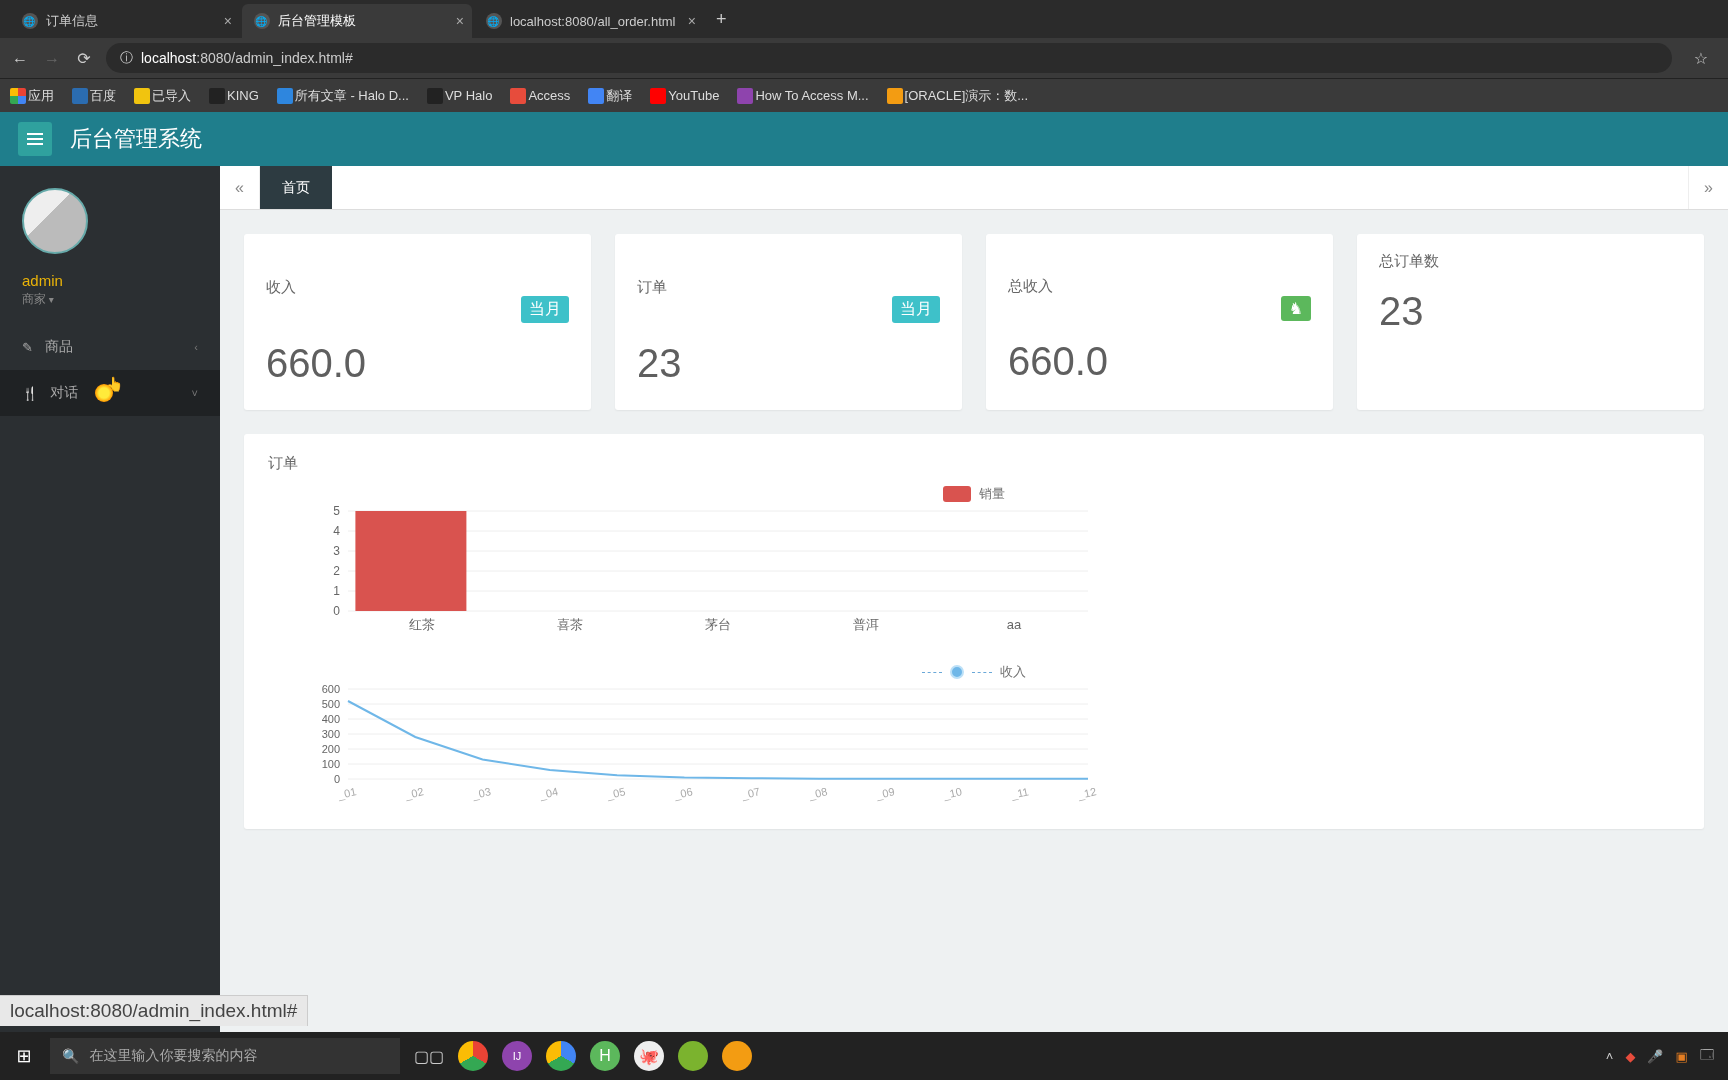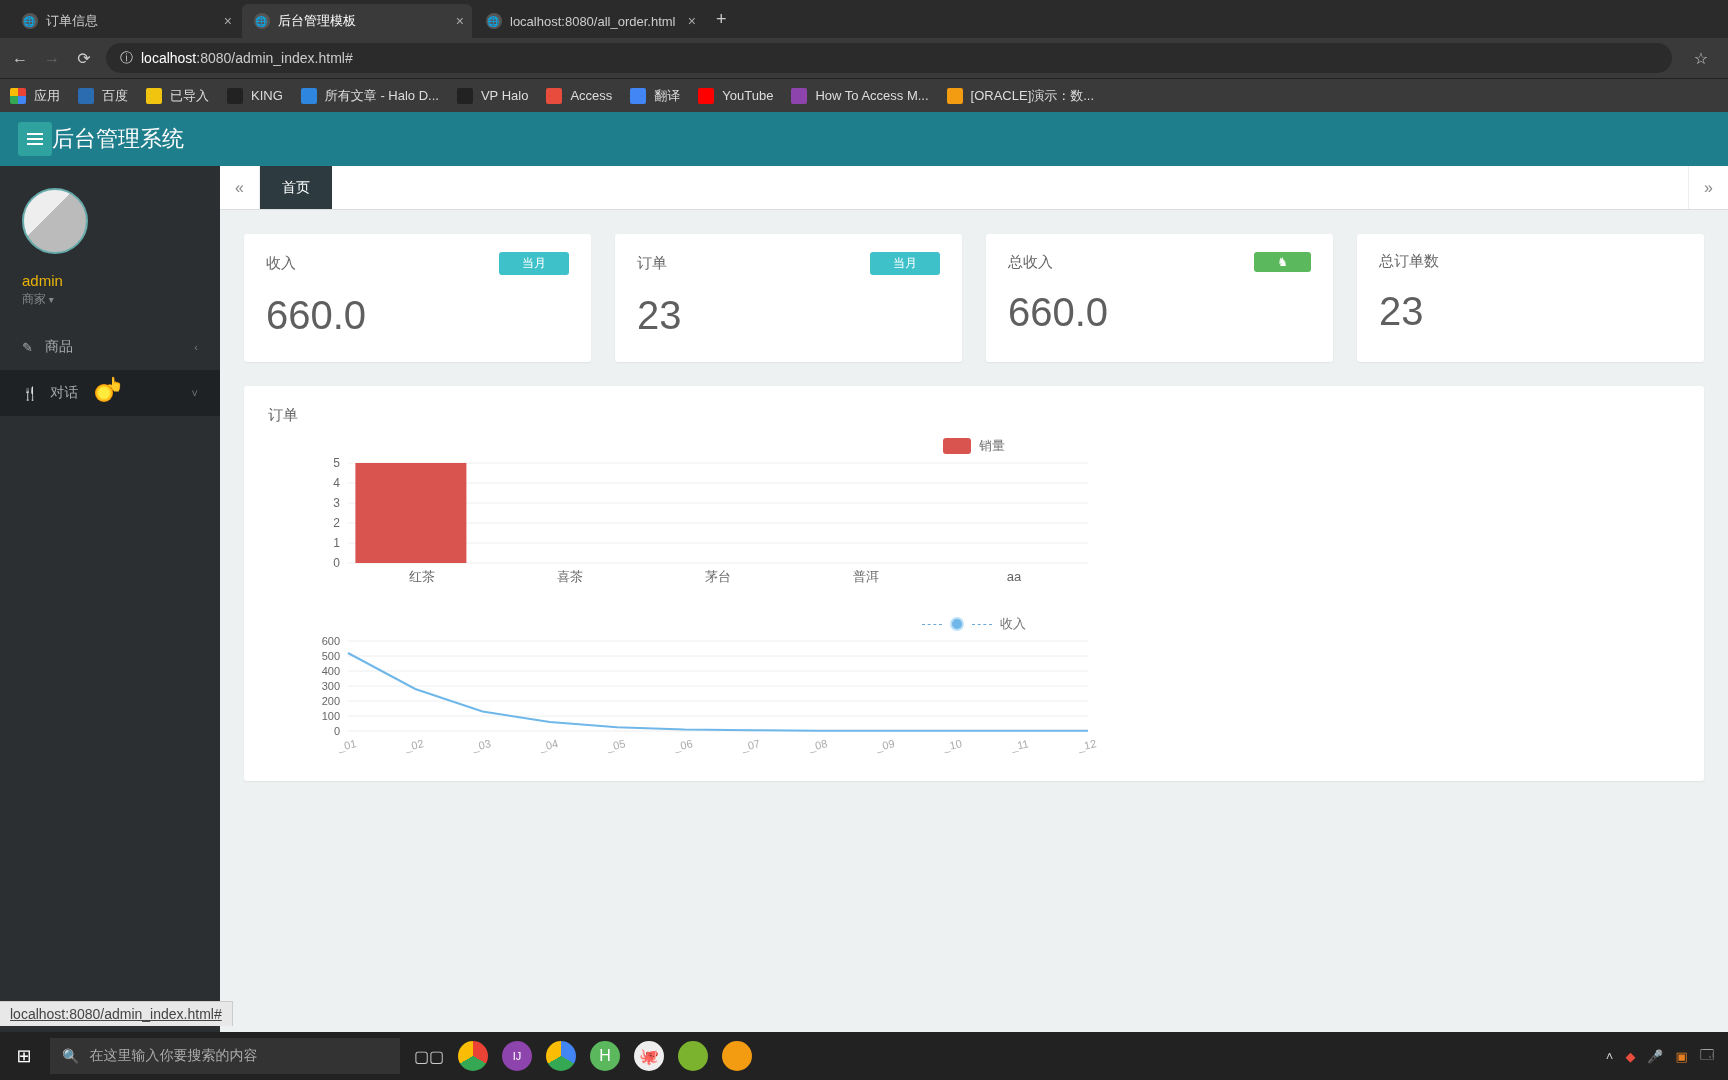--- a/index.html
+++ b/index.html
@@ -16,27 +16,27 @@
 
 .addrbar { height:40px; background:#3a3a3a; display:flex; align-items:center; padding:0 10px; gap:12px; }
 .navbtn { color:#ccc; font-size:16px; cursor:pointer; width:20px; text-align:center; }
 .navbtn.disabled { color:#666; }
 .urlbox { flex:1; height:30px; background:#2b2b2b; border-radius:15px; display:flex; align-items:center; padding:0 14px; color:#ccc; font-size:14px; }
 .urlbox .info { margin-right:8px; font-size:13px; }
 .urlbox .host { color:#fff; }
 .star { color:#ccc; font-size:16px; padding:0 10px; }
 
 .bookbar { height:34px; background:#3a3a3a; display:flex; align-items:center; padding:0 10px; gap:18px; border-top:1px solid #222; }
-.bk { display:flex; align-items:center; color:#ddd; font-size:13px; gap:8px; cursor:pointer; }
+.bk { display:flex; align-items:center; color:#ddd; font-size:13px; gap:2px; cursor:pointer; }
 .bk .bico { width:16px; height:16px; border-radius:2px; display:inline-block; }
 
 
 .viewport { flex:1; background:#eef1f2; display:flex; flex-direction:column; overflow:hidden; }
 
-.apptop { height:54px; background:#1f7e8c; display:flex; align-items:center; padding:0 18px; color:#fff; }
+.apptop { height:54px; background:#1f7e8c; display:flex; align-items:center; padding:0 18px; gap:18px; color:#fff; }
 .menuicon { width:34px; height:34px; background:#2fa19e; border-radius:3px; display:flex; flex-direction:column; justify-content:center; align-items:center; gap:3px; cursor:pointer; }
 .menuicon span { width:16px; height:2px; background:#fff; }
 .apptitle { font-size:22px; font-weight:normal; }
 
 .appbody { flex:1; display:flex; overflow:hidden; }
 
 
 .sidebar { width:220px; background:#2b2f32; color:#c8c8c8; display:flex; flex-direction:column; }
 .profile { padding:22px 22px 16px; }
 .avatar { width:66px; height:66px; border-radius:50%; background:linear-gradient(135deg,#eee 40%,#bbb 40%); border:2px solid #6aa; }
@@ -56,40 +56,40 @@
 .tabctl { width:40px; display:flex; align-items:center; justify-content:center; color:#888; cursor:pointer; border-right:1px solid #eee; }
 .tabctl.right { border-left:1px solid #eee; border-right:none; margin-left:auto; }
 .pagetab { padding:0 22px; display:flex; align-items:center; font-size:14px; color:#fff; background:#2d3b41; cursor:pointer; }
 
 .content { flex:1; padding:24px; overflow:auto; display:flex; flex-direction:column; gap:24px; }
 
 .cards { display:flex; gap:24px; }
 .card { flex:1; background:#fff; border-radius:3px; padding:18px 22px 24px; box-shadow:0 1px 2px rgba(0,0,0,.06); min-width:280px; }
 .card .row1 { display:flex; justify-content:space-between; align-items:center; margin-bottom:18px; }
 .card .label { font-size:15px; color:#666; }
-.badge { font-size:12px; color:#fff; padding:3px 23px; border-radius:3px; }
+.badge { font-size:16px; color:#fff; padding:3px 8px; border-radius:3px;margin-top:44px; }
 .badge.teal { background:#3ec1c9; }
 .badge.green { background:#5cb85c; }
 .card .val { font-size:40px; color:#5f5f5f; }
 
 .panel { background:#fff; border-radius:3px; padding:20px 24px; box-shadow:0 1px 2px rgba(0,0,0,.06); }
 .panel > .ptitle { font-size:15px; color:#666; margin-bottom:18px; }
 .charttitle { font-size:20px; font-weight:600; color:#333; margin:6px 0 0 10px; }
 
 .chartwrap { position:relative; margin-top:10px; }
 .legend { position:absolute; left:50%; transform:translateX(-50%); top:-6px; display:flex; align-items:center; gap:8px; font-size:13px; color:#737373; }
 .legend .sw { width:28px; height:16px; border-radius:3px; }
 .legend .sw.red { background:#d9534f; }
 .legend .sw.bluept { width:14px; height:14px; border-radius:50%; background:#6fb7e8; border:2px solid #bce0f7; position:relative; }
 .legend .line { width:20px; height:0; border-top:1px dashed #6aa8d8; }
 
 svg { display:block; }
 
 
-.statusbar { position:absolute; bottom:54px; left:0; background:#e8e8e8; padding:4px 10px; font-size:14px; color:#444; border-top:1px solid #ccc; border-right:1px solid #ccc;text-decoration:underline; }
+.statusbar { position:absolute; bottom:54px; left:0; background:#e8e8e8; padding:4px 10px; font-size:19px; color:#444; border-top:1px solid #ccc; border-right:1px solid #ccc; }
 
 
 .taskbar { height:48px; background:#222; display:flex; align-items:center; padding:0 0 0 0; gap:0; }
 .start { width:48px; height:48px; display:flex; align-items:center; justify-content:center; color:#fff; font-size:18px; cursor:pointer; }
 .winsearch { width:350px; height:36px; background:#333; margin-left:2px; display:flex; align-items:center; padding:0 12px; color:#aaa; font-size:14px; gap:10px; }
 .tb-icons { display:flex; align-items:center; gap:14px; margin-left:14px; }
 .tb-icon { width:30px; height:30px; border-radius:50%; display:flex; align-items:center; justify-content:center; cursor:pointer; }
 .tray { margin-left:auto; display:flex; align-items:center; gap:12px; padding-right:14px; color:#ccc; font-size:13px; }
 </style>
 </head>

